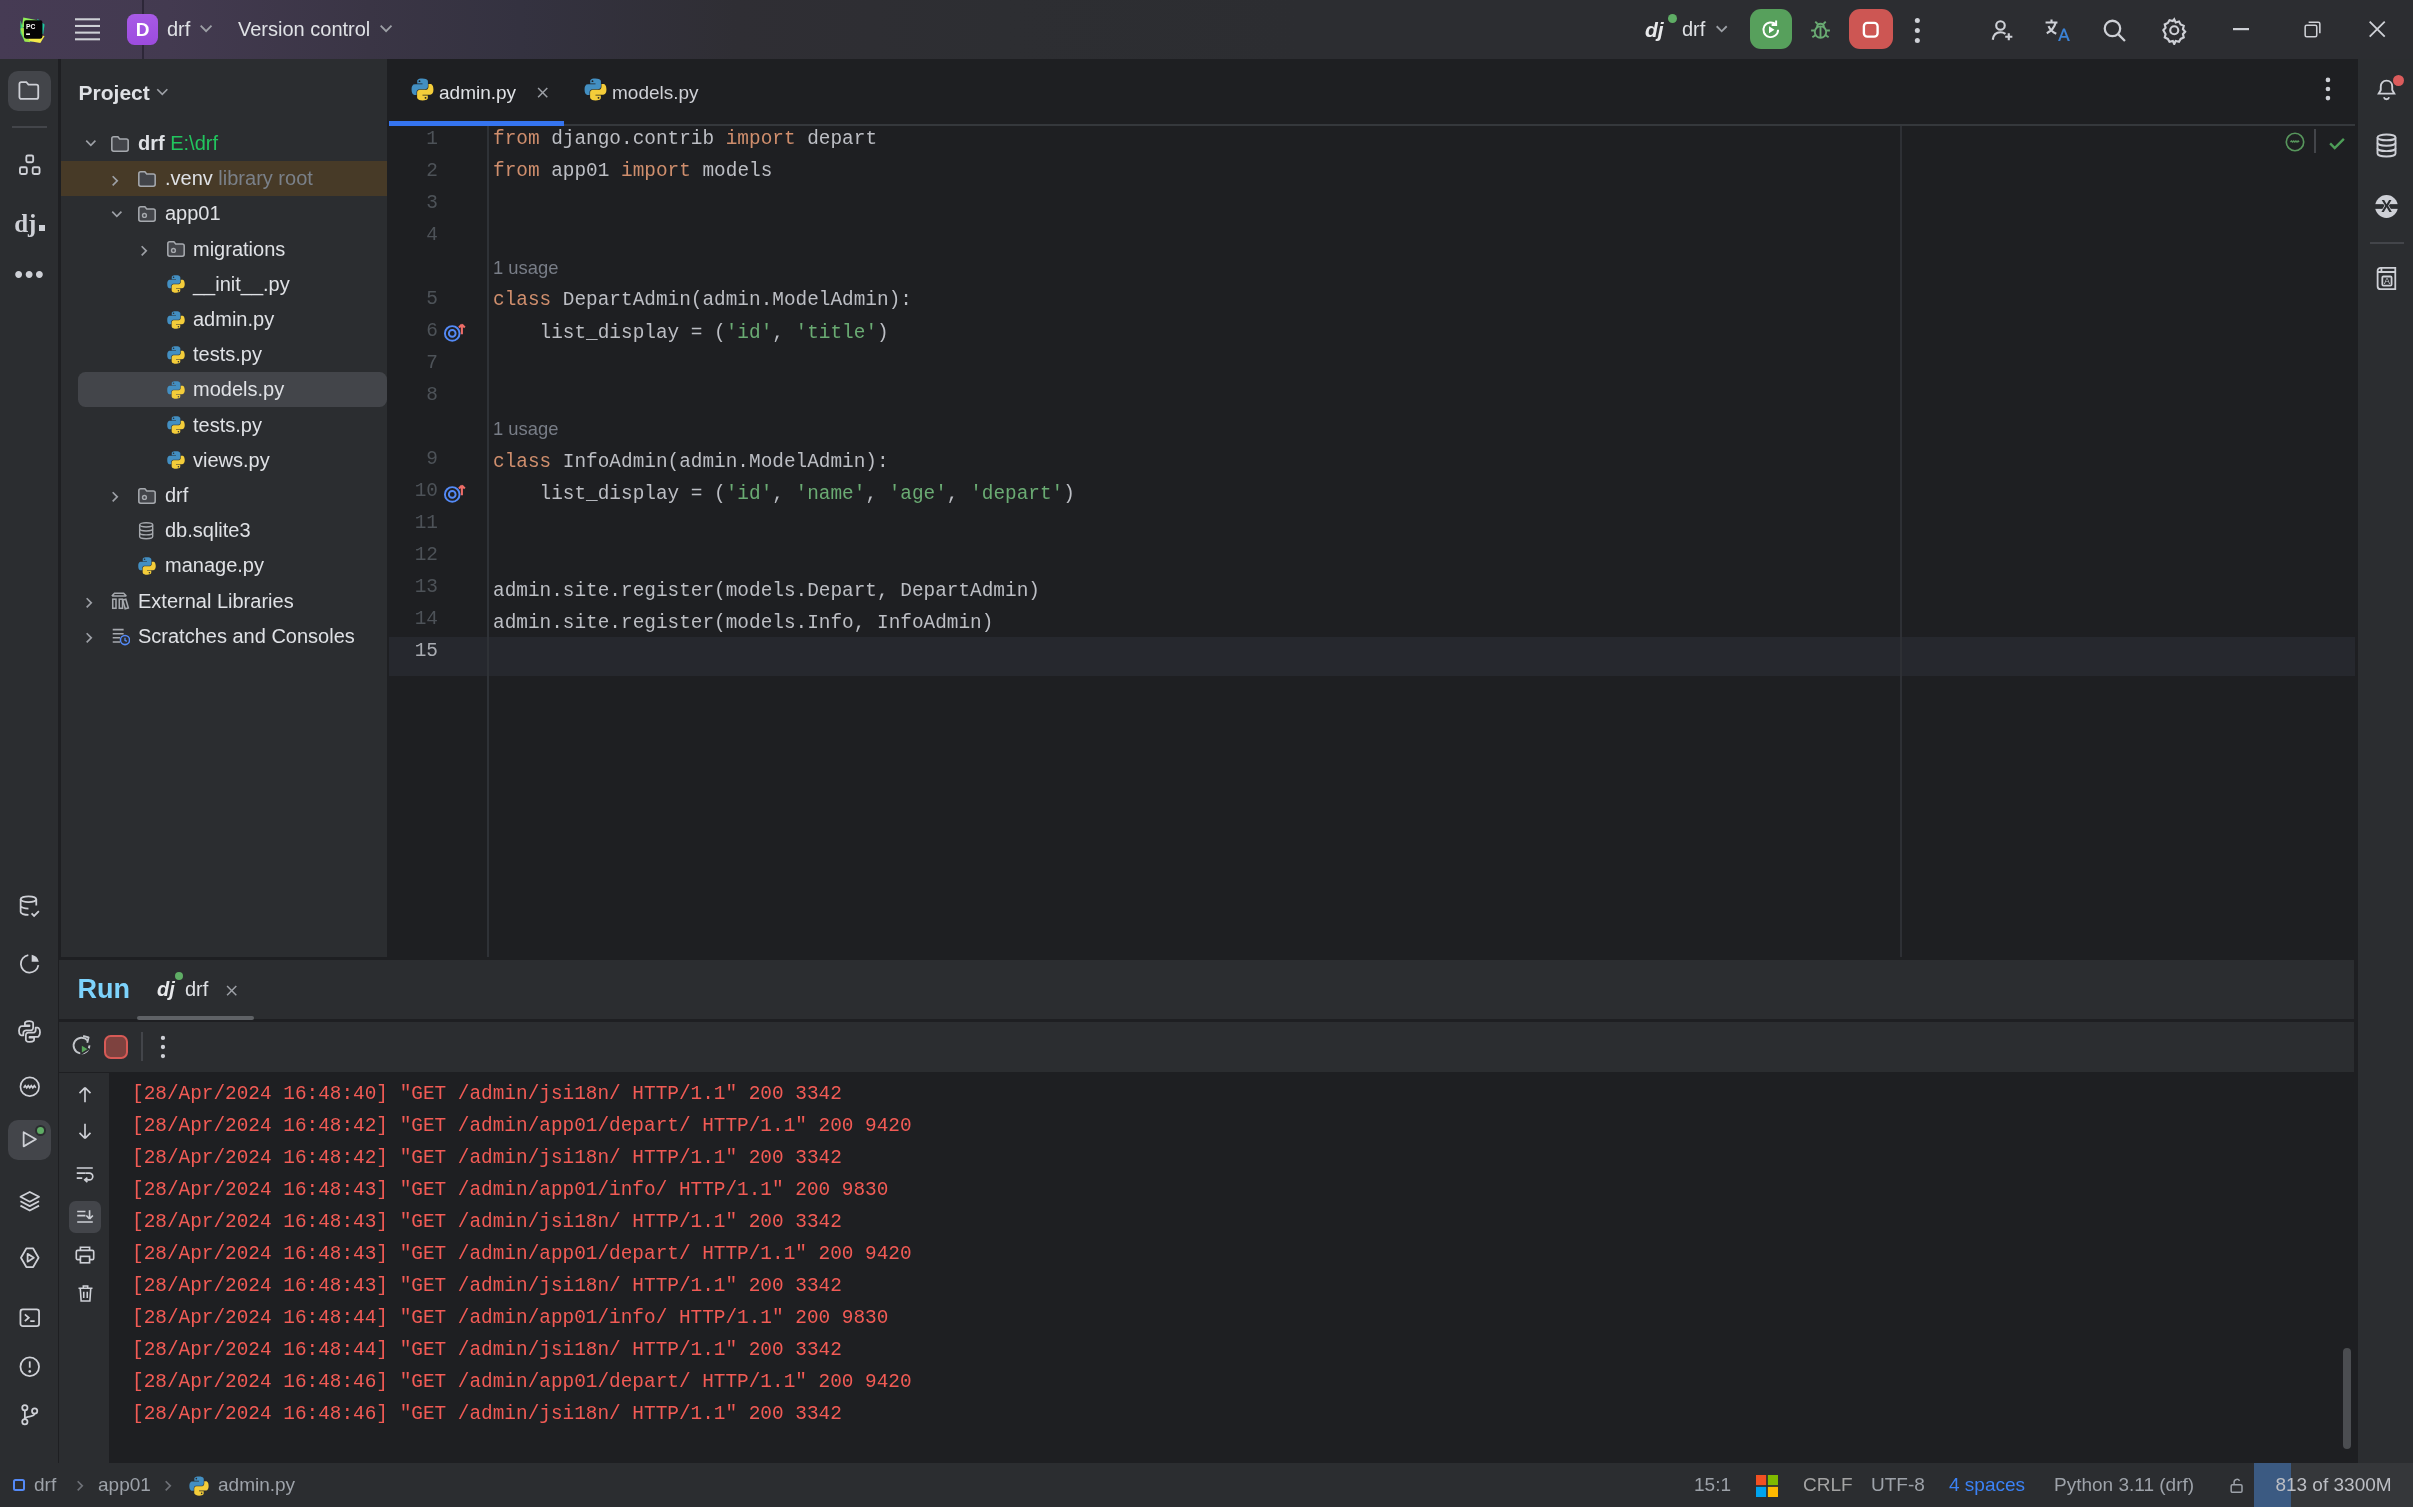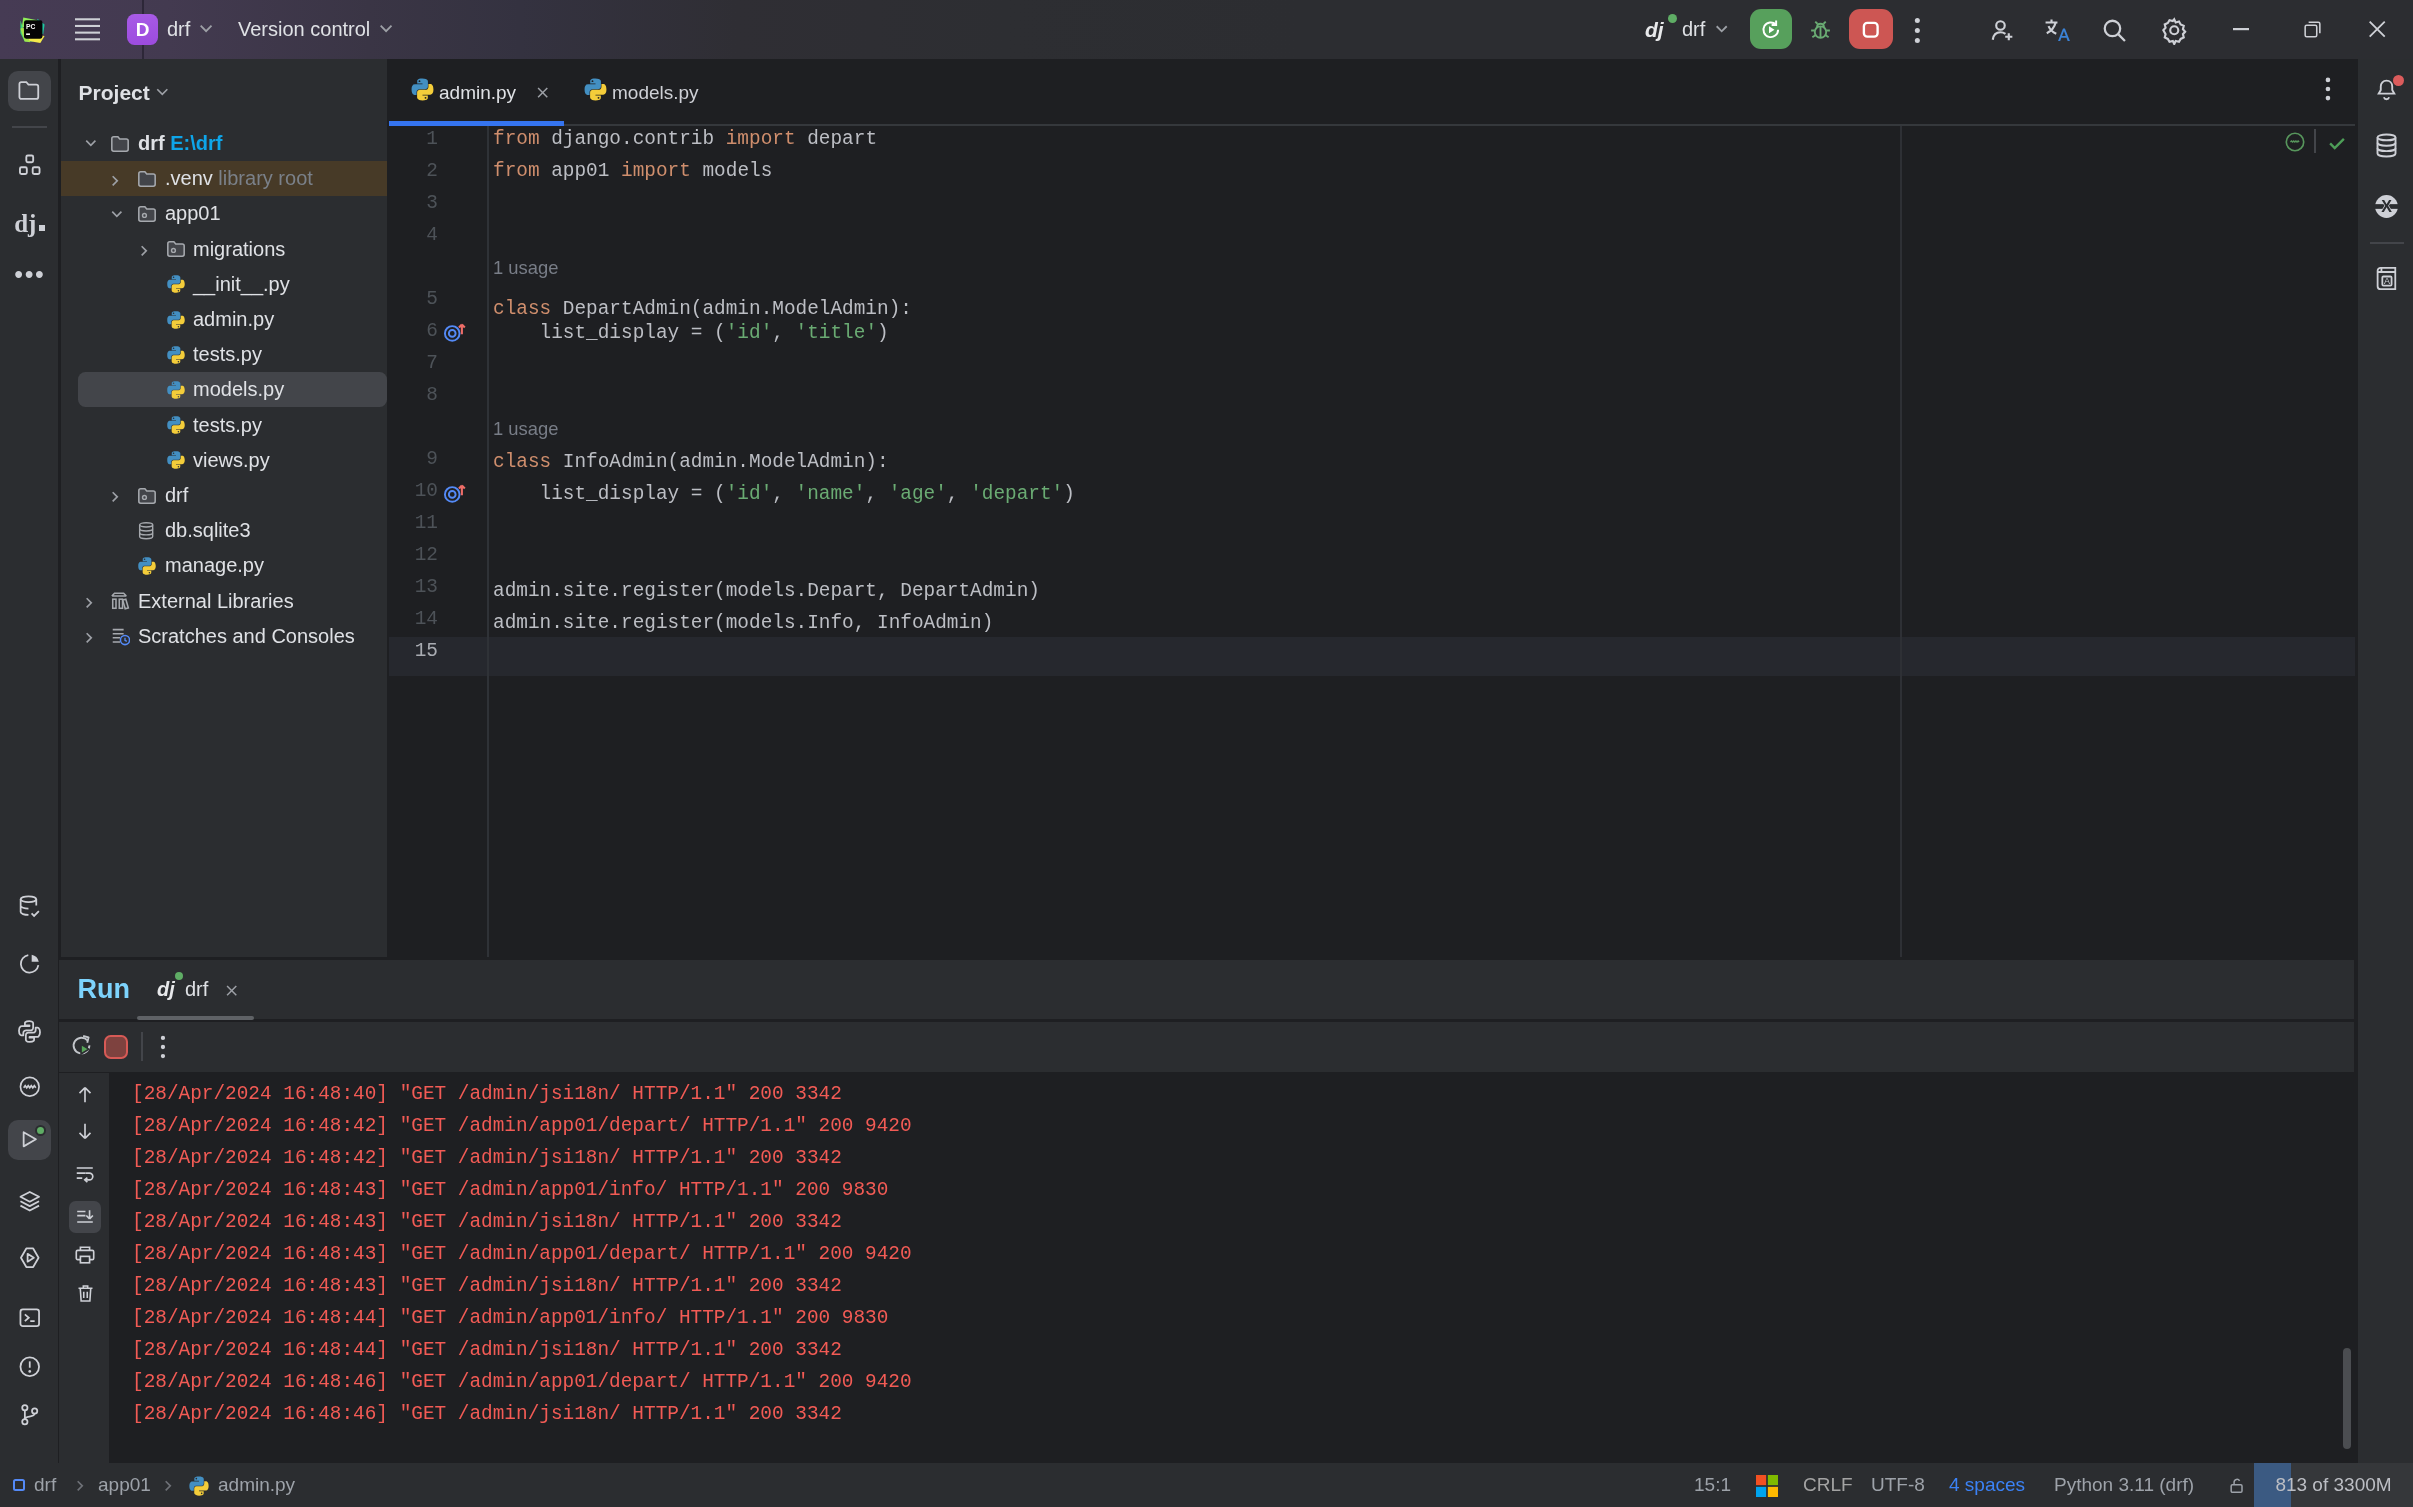--- a/index.html
+++ b/index.html
@@ -238,21 +238,21 @@
   <div class="abs" style="left:0;top:102px;width:326px;height:35px;background:#473A27"></div>
 
   <div class="abs" style="left:17px;top:313px;width:309px;height:35px;border-radius:7.5px;background:#43454A"></div>
 
   <svg class="abs" style="left:23.5px;top:80px" width="11.7" height="11.7" viewBox="0 0 14 14">
       <use href="#chev-open"></use>
     </svg>
   <svg class="abs" style="left:49px;top:75px" width="20" height="20" viewBox="0 0 22 22">
       <use href="#folder24"></use>
     </svg>
-  <div class="row treetxt" style="left:77px;top:67px;line-height:35px;font-weight:bold">drf <span style="font-weight:bold;color:#0ea5e9">E:\drf</span></div>
+  <div class="row treetxt" style="left:77px;top:67px;line-height:35px;font-weight:bold">drf <span style="font-weight:normal;color:#22c55e">E:\drf</span></div>
 
   <svg class="abs" style="left:50px;top:116px" width="11.7" height="11.7" viewBox="0 0 14 14">
       <use href="#chev-closed"></use>
     </svg>
   <svg class="abs" style="left:76px;top:110px" width="20" height="20" viewBox="0 0 22 22">
       <use href="#folder24"></use>
     </svg>
   <div class="row treetxt" style="left:104px;top:102px;line-height:35px">.venv <span style="color:#7A8089">library root</span></div>
 
   <svg class="abs" style="left:50px;top:151px" width="11.7" height="11.7" viewBox="0 0 14 14">
@@ -444,21 +444,21 @@
   <svg class="abs" style="left:54px;top:422px" width="23.5" height="23.5" viewBox="0 0 28 28">
     <circle cx="11" cy="16" r="8.7" fill="none" stroke="#548AF7" stroke-width="2.3"></circle>
     <circle cx="11" cy="16" r="4" fill="none" stroke="#548AF7" stroke-width="2.3"></circle>
     <path d="M22.5 17V5.5M22.5 5.5L19 9M22.5 5.5L26 9" stroke="#EE6D68" stroke-width="2.5" fill="none"></path>
   </svg>
 
   <div class="mono abs" style="left:104px;top:64px;line-height:32px">
 <div class="row" style="top:0"><span class="kw">from</span><span class="tx"> django.contrib </span><span class="kw">import</span><span class="tx"> depart</span></div>
 <div class="row" style="top:32px"><span class="kw">from</span><span class="tx"> app01 </span><span class="kw">import</span><span class="tx"> models</span></div>
 <div class="row" style="top:129px;font-family:'Liberation Sans';font-size:18.4px;color:#787D87">1 usage</div>
-<div class="row" style="top:170px"><span class="kw">class</span><span class="tx"> DepartAdmin(admin.ModelAdmin):</span></div>
+<div class="row" style="top:161px"><span class="kw">class</span><span class="tx"> DepartAdmin(admin.ModelAdmin):</span></div>
 <div class="row" style="top:194px"><span class="tx">    list_display = (</span><span class="st">'id'</span><span class="tx">, </span><span class="st">'title'</span><span class="tx">)</span></div>
 <div class="row" style="top:290px;font-family:'Liberation Sans';font-size:18.4px;color:#787D87">1 usage</div>
 <div class="row" style="top:323px"><span class="kw">class</span><span class="tx"> InfoAdmin(admin.ModelAdmin):</span></div>
 <div class="row" style="top:355px"><span class="tx">    list_display = (</span><span class="st">'id'</span><span class="tx">, </span><span class="st">'name'</span><span class="tx">, </span><span class="st">'age'</span><span class="tx">, </span><span class="st">'depart'</span><span class="tx">)</span></div>
 <div class="row" style="top:452px"><span class="tx">admin.site.register(models.Depart, DepartAdmin)</span></div>
 <div class="row" style="top:484px"><span class="tx">admin.site.register(models.Info, InfoAdmin)</span></div>
   </div>
 </div>
 <div id="rightstrip">
 

